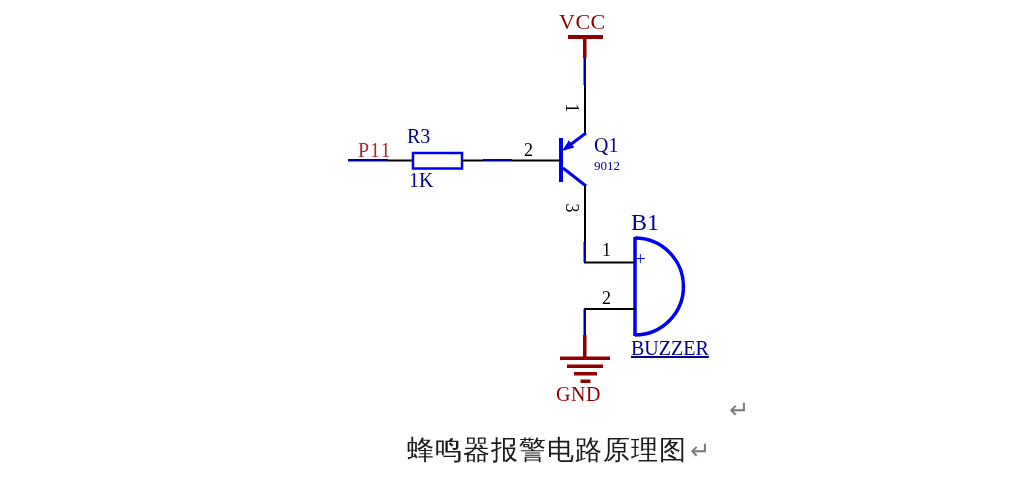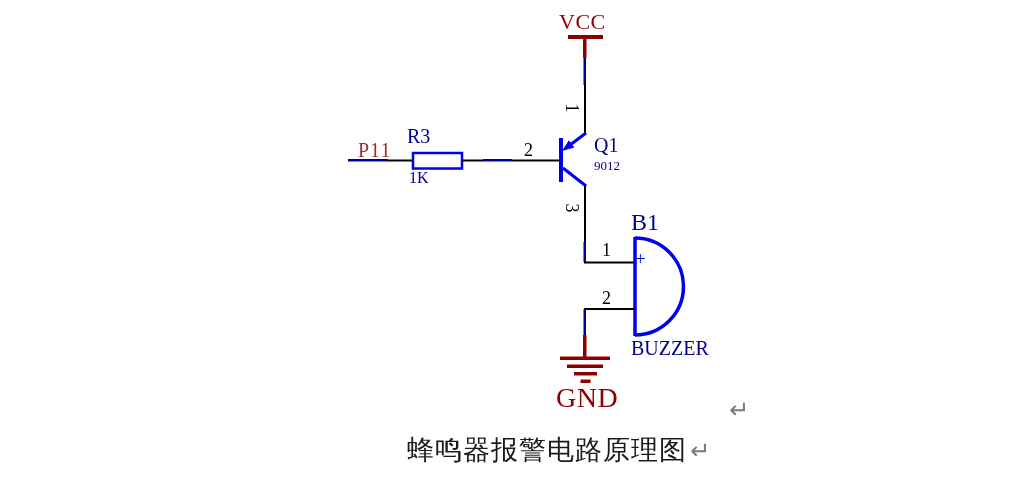--- a/index.html
+++ b/index.html
@@ -61,34 +61,34 @@
     <rect class="f-wire" x="583.5" y="309" width="2.5" height="26"></rect>
     <rect class="f-pwr" x="583" y="335" width="3.5" height="22"></rect>
 
     <rect class="f-pwr" x="560" y="356.5" width="50" height="3.5"></rect>
     <rect class="f-pwr" x="567" y="364.5" width="36" height="3.5"></rect>
     <rect class="f-pwr" x="574" y="372" width="23" height="3.5"></rect>
     <rect class="f-pwr" x="580.5" y="379.5" width="10" height="3.5"></rect>
   </svg>
 
   <div class="lbl pwr" style="left:559px;top:11px;font-size:22px;letter-spacing:0.5px;">VCC</div>
-  <div class="lbl pwr" style="left:556px;top:384px;font-size:28px;letter-spacing:0.5px;">GND</div>
+  <div class="lbl pwr" style="left:556px;top:384px;font-size:20px;letter-spacing:0.5px;">GND</div>
   <div class="lbl net" style="left:358px;top:140px;font-size:20px;letter-spacing:1px;">P11</div>
 
   <div class="lbl navy" style="left:407px;top:126px;font-size:20px;">R3</div>
-  <div class="lbl navy" style="left:409px;top:170px;font-size:16px;">1K</div>
+  <div class="lbl navy" style="left:409px;top:170px;font-size:20px;">1K</div>
 
   <div class="lbl navy" style="left:594px;top:135px;font-size:20px;">Q1</div>
   <div class="lbl navy" style="left:594px;top:159px;font-size:13px;">9012</div>
   <div class="lbl pin rot90" style="left:562px;top:98px;">1</div>
   <div class="lbl pin" style="left:524px;top:141px;">2</div>
   <div class="lbl pin rot90" style="left:562px;top:198px;">3</div>
 
   <div class="lbl navy" style="left:631px;top:210px;font-size:24px;">B1</div>
-  <div class="lbl navy" style="left:631px;top:338px;font-size:20px;">BUZZER</div>
+  <div class="lbl navy" style="left:631px;top:338px;font-size:20px;text-decoration:underline;">BUZZER</div>
   <div class="lbl sym" style="left:635px;top:249px;font-size:19px;">+</div>
   <div class="lbl pin" style="left:602px;top:241px;">1</div>
   <div class="lbl pin" style="left:602px;top:289px;">2</div>
 
   <div class="lbl retmark" style="left:729px;top:398px;">↵</div>
 
   <div class="lbl caption" style="left:407px;top:437px;">
     <span>蜂鸣器报警电路原理图</span><span class="retmark cap-ret">↵</span>
   </div>
 

